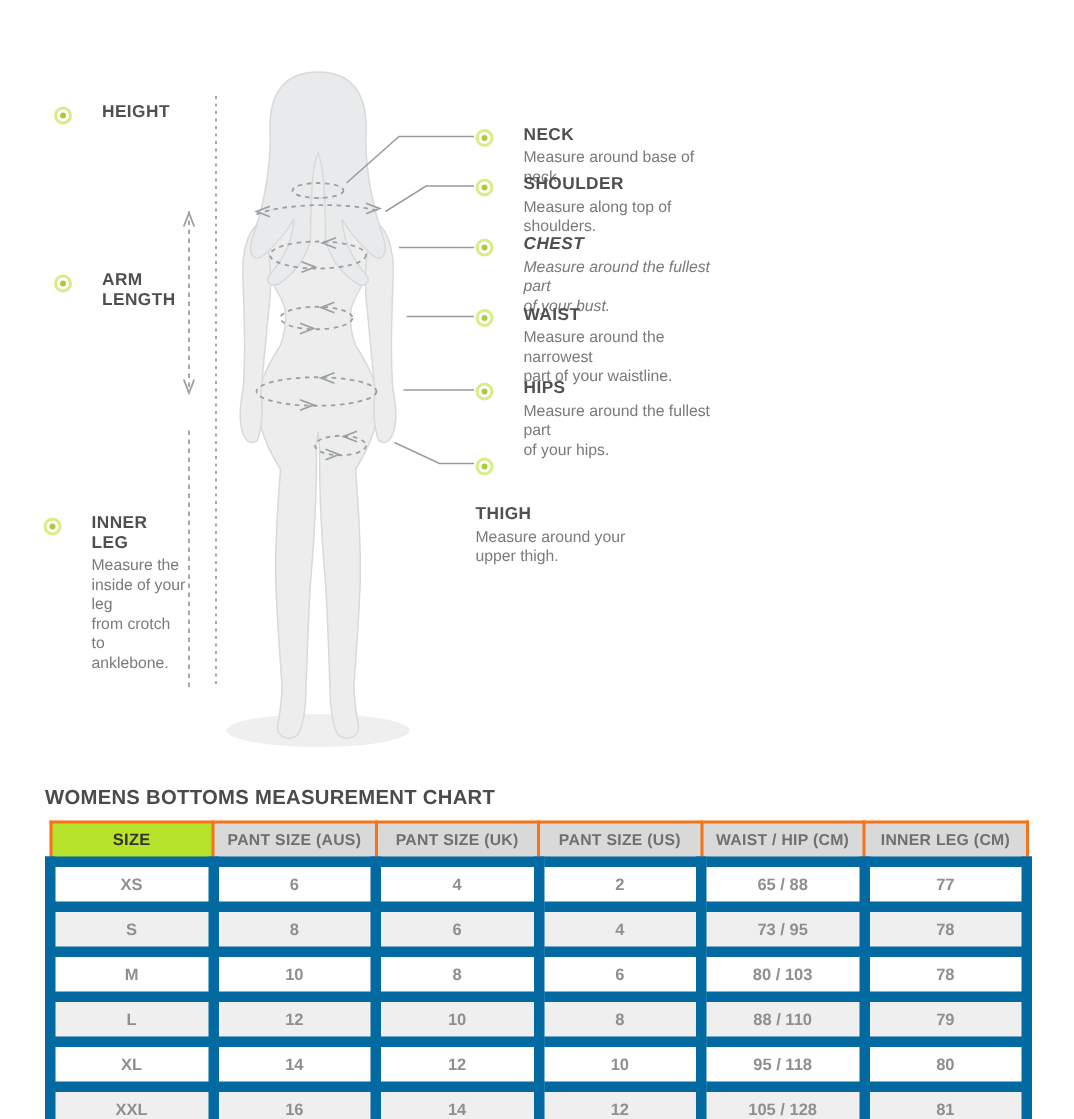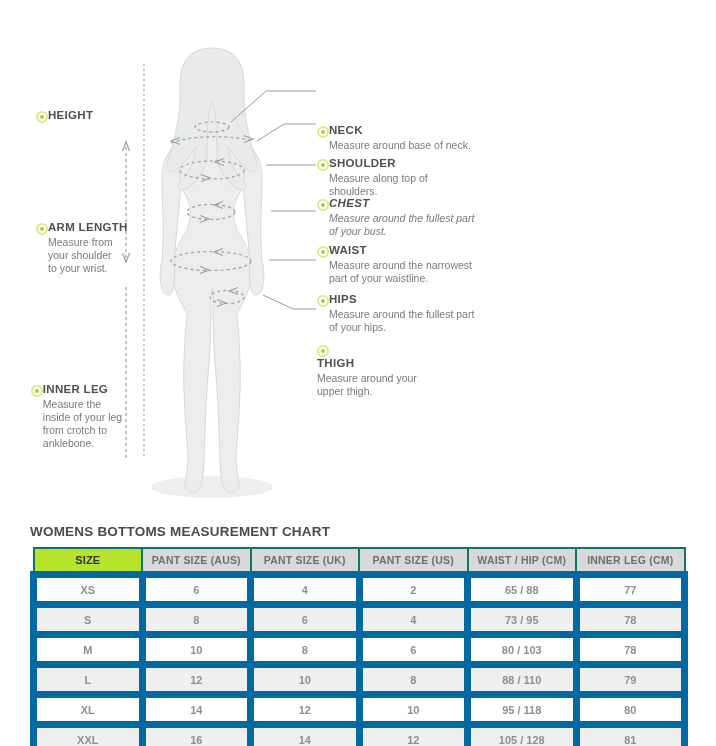--- a/index.html
+++ b/index.html
@@ -5,21 +5,21 @@
   html,body { margin:0; padding:0; background:#ffffff; }
   .page {
     position:relative; width:716px; height:746px;
     background:#ffffff; overflow:hidden;
     font-family:"Liberation Sans", sans-serif;
   }
   
   .diagram { position:absolute; left:0; top:0; width:716px; height:520px; }
   .diagram svg { position:absolute; left:0; top:0; }
 
-  .measure-label { position:absolute; display:flex; gap:0; align-items:flex-start;margin-top:40px; }
+  .measure-label { position:absolute; display:flex; gap:20px; align-items:flex-start; }
   .dot-icon {
     flex:0 0 auto; width:8px; height:8px; margin-top:2px;
     border:2px solid #d9ec85; border-radius:50%; position:relative;
   }
   .dot-icon::after {
     content:""; position:absolute; left:2px; top:2px; width:4px; height:4px;
     border-radius:50%; background:#aacd3f;
   }
   .label-title {
     font-size:11.5px; font-weight:700; color:#4f4f4f; letter-spacing:0.3px;
@@ -37,21 +37,21 @@
   .chart-title {
     margin:0 0 8px 0; font-size:13.5px; font-weight:700; color:#4b4b4b;
     letter-spacing:0.2px;
   }
   table.size-table {
     width:658px; border-collapse:collapse; table-layout:fixed;
     font-size:11px;
   }
   table.size-table th {
     height:22px; background:#d9d9d9; color:#6f6f6f; font-weight:700;
-    font-size:10.5px; letter-spacing:0.2px; border:2px solid #0f766e;
+    font-size:10.5px; letter-spacing:0.2px; border:2px solid #f97316;
     text-align:center; padding:0;
   }
   table.size-table th.size-col {
     background:#b7e32d; color:#333333; font-size:11px;
   }
   table.size-table td {
     height:23px; text-align:center; padding:0;
     color:#8f8f8f; font-weight:700; border:7px solid #0369a1;
   }
   table.size-table tr:nth-child(even) td { background:#efefef; }
@@ -147,23 +147,20 @@
     <div class="measure-label left" style="left:36px; top:69px;">
       <span class="dot-icon"></span>
       <div>
         <div class="label-title">HEIGHT</div>
       </div>
     </div>
     <div class="measure-label left" style="left:36px; top:181px;">
       <span class="dot-icon"></span>
       <div>
         <div class="label-title">ARM LENGTH</div>
-        <div class="label-desc">Measure from
-your shoulder
-to your wrist.</div>
       </div>
     </div>
     <div class="measure-label left" style="left:29px; top:343px;justify-content:center;">
       <span class="dot-icon"></span>
       <div>
         <div class="label-title">INNER LEG</div>
         <div class="label-desc">Measure the
 inside of your leg
 from crotch to
 anklebone.</div>

